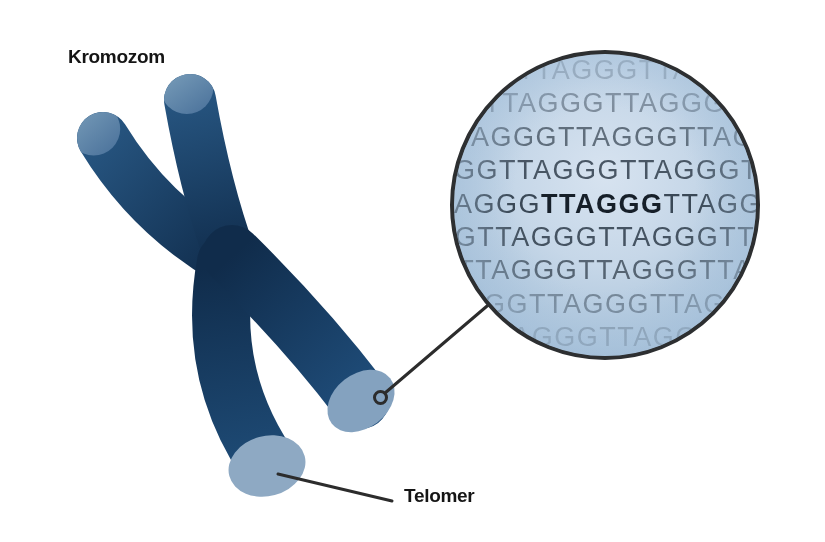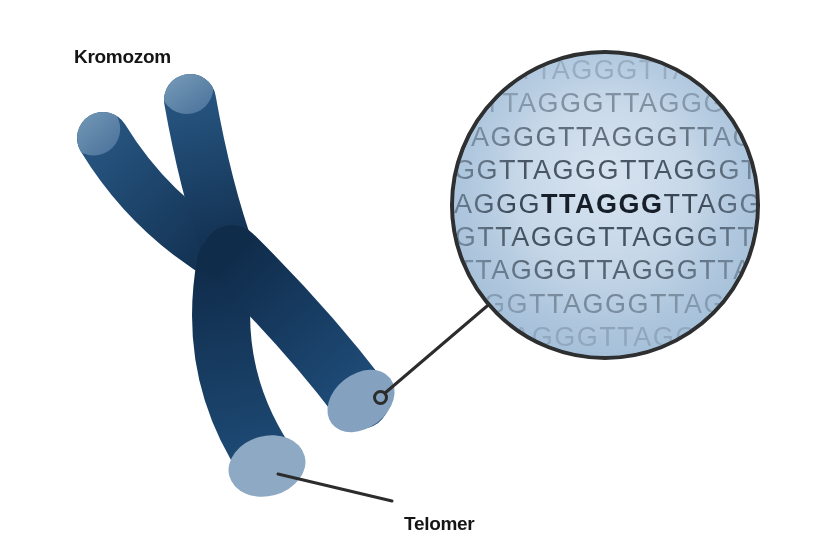--- a/index.html
+++ b/index.html
@@ -1,22 +1,22 @@
 <!DOCTYPE html>
 <html><head>
 <meta charset="utf-8">
 <style>
   html,body{margin:0;padding:0;background:#ffffff;}
   .stage{position:relative;width:825px;height:542px;background:#ffffff;overflow:hidden;
          font-family:"Liberation Sans", sans-serif;}
   .art{position:absolute;left:0;top:0;z-index:1;}
   .diagram-label{position:absolute;z-index:3;font-weight:bold;font-size:19px;
                  letter-spacing:-0.3px;color:#151515;white-space:nowrap;}
-  .label-kromozom{left:74px;top:46px;}
-  .label-telomer{left:404px;top:485px;margin-top:28px;}
+  .label-kromozom{left:68px;top:46px;}
+  .label-telomer{left:404px;top:485px;}
   
   .magnifier{position:absolute;left:450px;top:50px;width:302px;height:302px;z-index:2;
              border:4px solid #2d2f31;border-radius:50%;overflow:hidden;
              background:radial-gradient(circle at 50% 40%, #d7e3f0 0%, #c6d7e8 38%, #abc4db 72%, #97b4d0 100%);}
   .seq-rows{position:absolute;left:0;top:0;width:100%;height:100%;}
   .seq-row{height:33.4px;line-height:33.4px;width:100%;text-align:center;white-space:nowrap;
            font-size:27px;letter-spacing:1.5px;color:#3a4856;font-weight:400;}
   .seq-row b{font-weight:bold;color:#161f29;}
   .r0{opacity:.34;} .r1{opacity:.52;} .r2{opacity:.74;} .r3{opacity:.90;}
   .r4{opacity:1;}   .r5{opacity:.92;} .r6{opacity:.80;} .r7{opacity:.55;} .r8{opacity:.38;}

